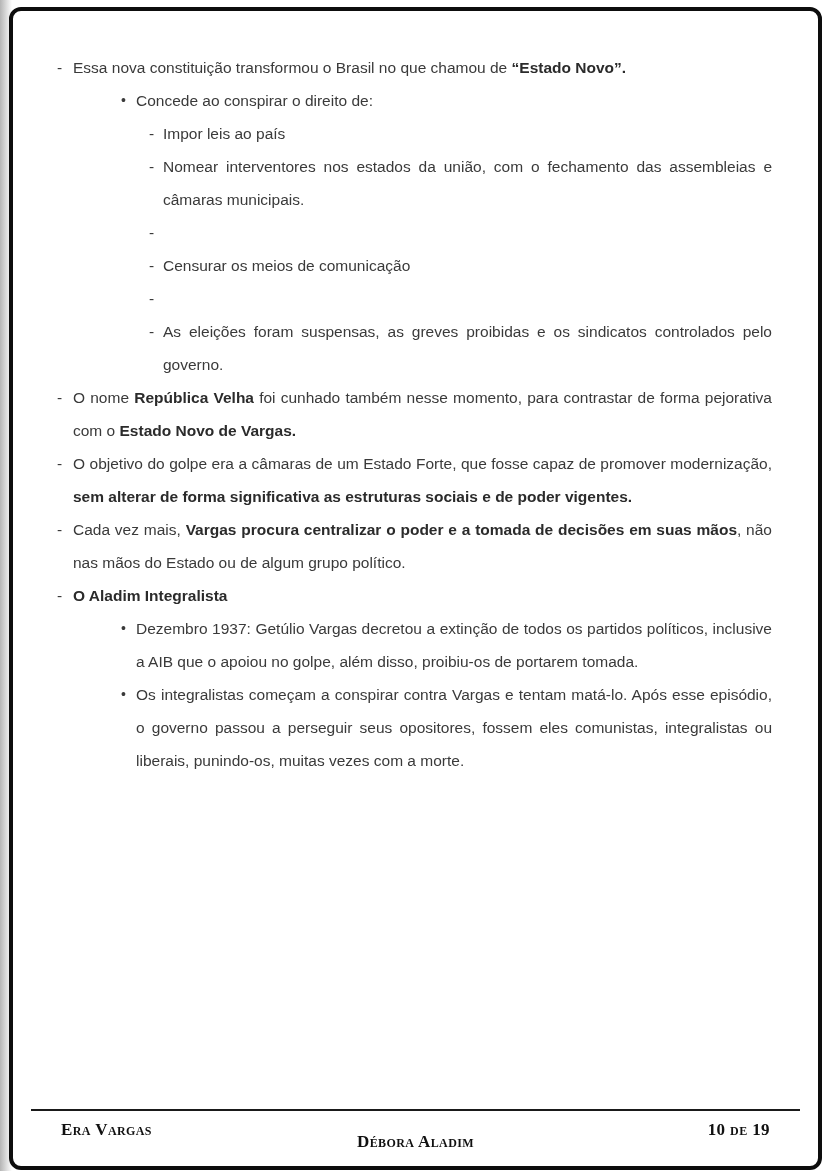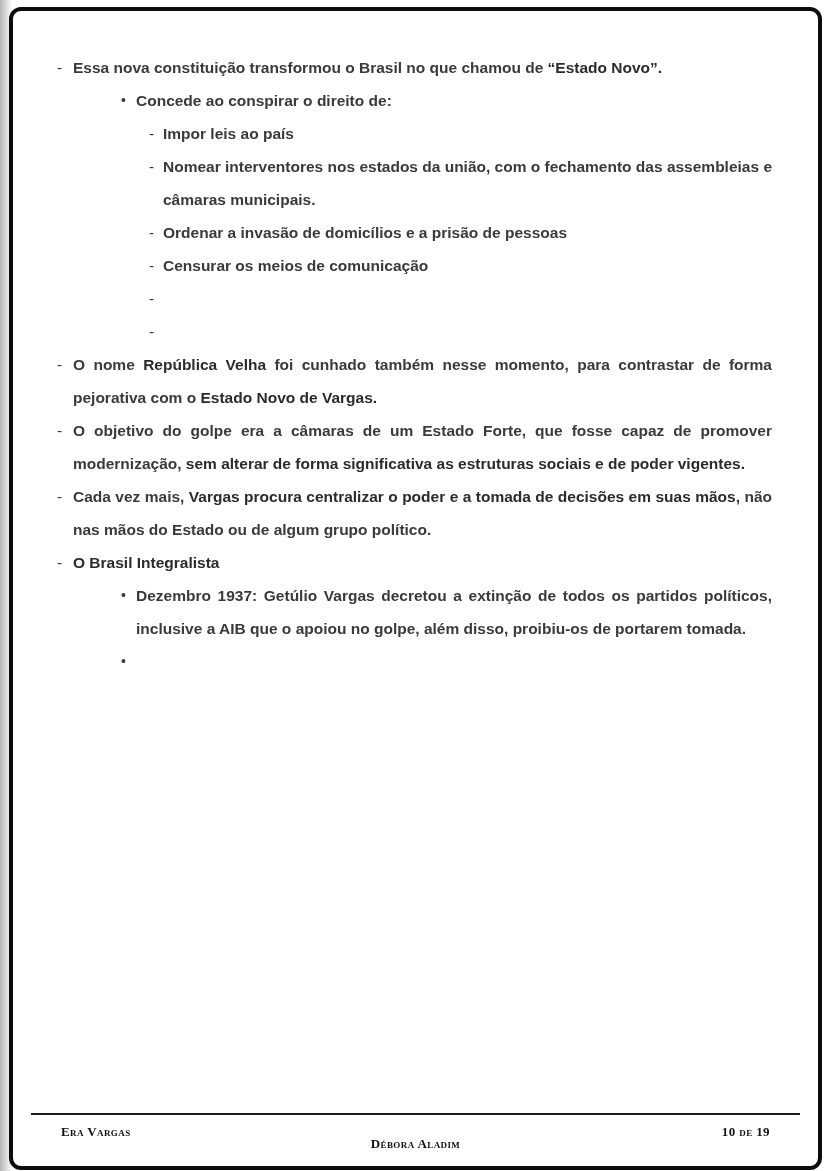--- a/index.html
+++ b/index.html
@@ -43,42 +43,41 @@
   .bullet {
     flex: 0 0 auto;
     width: 16px;
     color: #3a3a3a;
   }
   .item.level-2 .bullet { width: 15px; font-size: 14px; }
   .item.level-3 .bullet { width: 14px; }
   .item-text {
     flex: 1 1 auto;
     text-align: justify;
-    font-weight: bold;
   }
   .item-text b { color: #2b2b2b; }
   .footer {
     position: absolute;
     left: 16px; right: 16px; bottom: 14px;
   }
   .footer-rule {
     border: none;
     border-top: 2px solid #1a1a1a;
     margin: 0 2px 9px 2px;
     height: 0;
   }
   .footer-row {
     display: grid;
     grid-template-columns: 1fr auto 1fr;
     padding: 0 32px;
     font-family: "Liberation Serif", serif;
     font-weight: 700;
     font-variant: small-caps;
     letter-spacing: 0.4px;
-    font-size: 13px;
+    font-size: 17px;
     color: #111111;
   }
   .footer-row .f-left { justify-self: start; }
   .footer-row .f-center { justify-self: center; margin-top: 12px; }
   .footer-row .f-right { justify-self: end; }
 </style>
 </head>
 <body>
 
 <div class="edge-shadow"></div>
@@ -97,54 +96,55 @@
       <div class="item level-3">
         <span class="bullet">-</span>
         <div class="item-text"><span>Impor leis ao país</span></div>
       </div>
       <div class="item level-3">
         <span class="bullet">-</span>
         <div class="item-text"><span>Nomear interventores nos estados da união, com o fechamento das assembleias e câmaras municipais.</span></div>
       </div>
       <div class="item level-3">
         <span class="bullet">-</span>
-        <div class="item-text"><span>Ordenar a invasão de domicílios e a prisão de pessoas</span></div>
       </div>
       <div class="item level-3">
         <span class="bullet">-</span>
         <div class="item-text"><span>Censurar os meios de comunicação</span></div>
       </div>
       <div class="item level-3">
         <span class="bullet">-</span>
       </div>
       <div class="item level-3">
         <span class="bullet">-</span>
+        <div class="item-text"><span>As eleições foram suspensas, as greves proibidas e os sindicatos controlados pelo governo.</span></div>
       </div>
       <div class="item level-1">
         <span class="bullet">-</span>
         <div class="item-text"><span>O nome </span><b>República Velha</b><span> foi cunhado também nesse momento, para contrastar de forma pejorativa com o </span><b>Estado Novo de Vargas.</b></div>
       </div>
       <div class="item level-1">
         <span class="bullet">-</span>
         <div class="item-text"><span>O objetivo do golpe era a câmaras de um Estado Forte, que fosse capaz de promover modernização, </span><b>sem alterar de forma significativa as estruturas sociais e de poder vigentes.</b></div>
       </div>
       <div class="item level-1">
         <span class="bullet">-</span>
         <div class="item-text"><span>Cada vez mais, </span><b>Vargas procura centralizar o poder e a tomada de decisões em suas mãos</b><span>, não nas mãos do Estado ou de algum grupo político.</span></div>
       </div>
       <div class="item level-1">
         <span class="bullet">-</span>
-        <div class="item-text"><b>O Brasil Integralista</b></div>
+        <div class="item-text"><b>O Aladim Integralista</b></div>
       </div>
       <div class="item level-2">
         <span class="bullet">•</span>
         <div class="item-text"><span>Dezembro 1937: Getúlio Vargas decretou a extinção de todos os partidos políticos, inclusive a AIB que o apoiou no golpe, além disso, proibiu-os de portarem tomada.</span></div>
       </div>
       <div class="item level-2">
         <span class="bullet">•</span>
+        <div class="item-text"><span>Os integralistas começam a conspirar contra Vargas e tentam matá-lo. Após esse episódio, o governo passou a perseguir seus opositores, fossem eles comunistas, integralistas ou liberais, punindo-os, muitas vezes com a morte.</span></div>
       </div>
     </div>
 
   <div class="footer">
     <hr class="footer-rule">
     <div class="footer-row">
       <span class="f-left">Era Vargas</span>
       <span class="f-center">Débora Aladim</span>
       <span class="f-right">10 de 19</span>
     </div>

